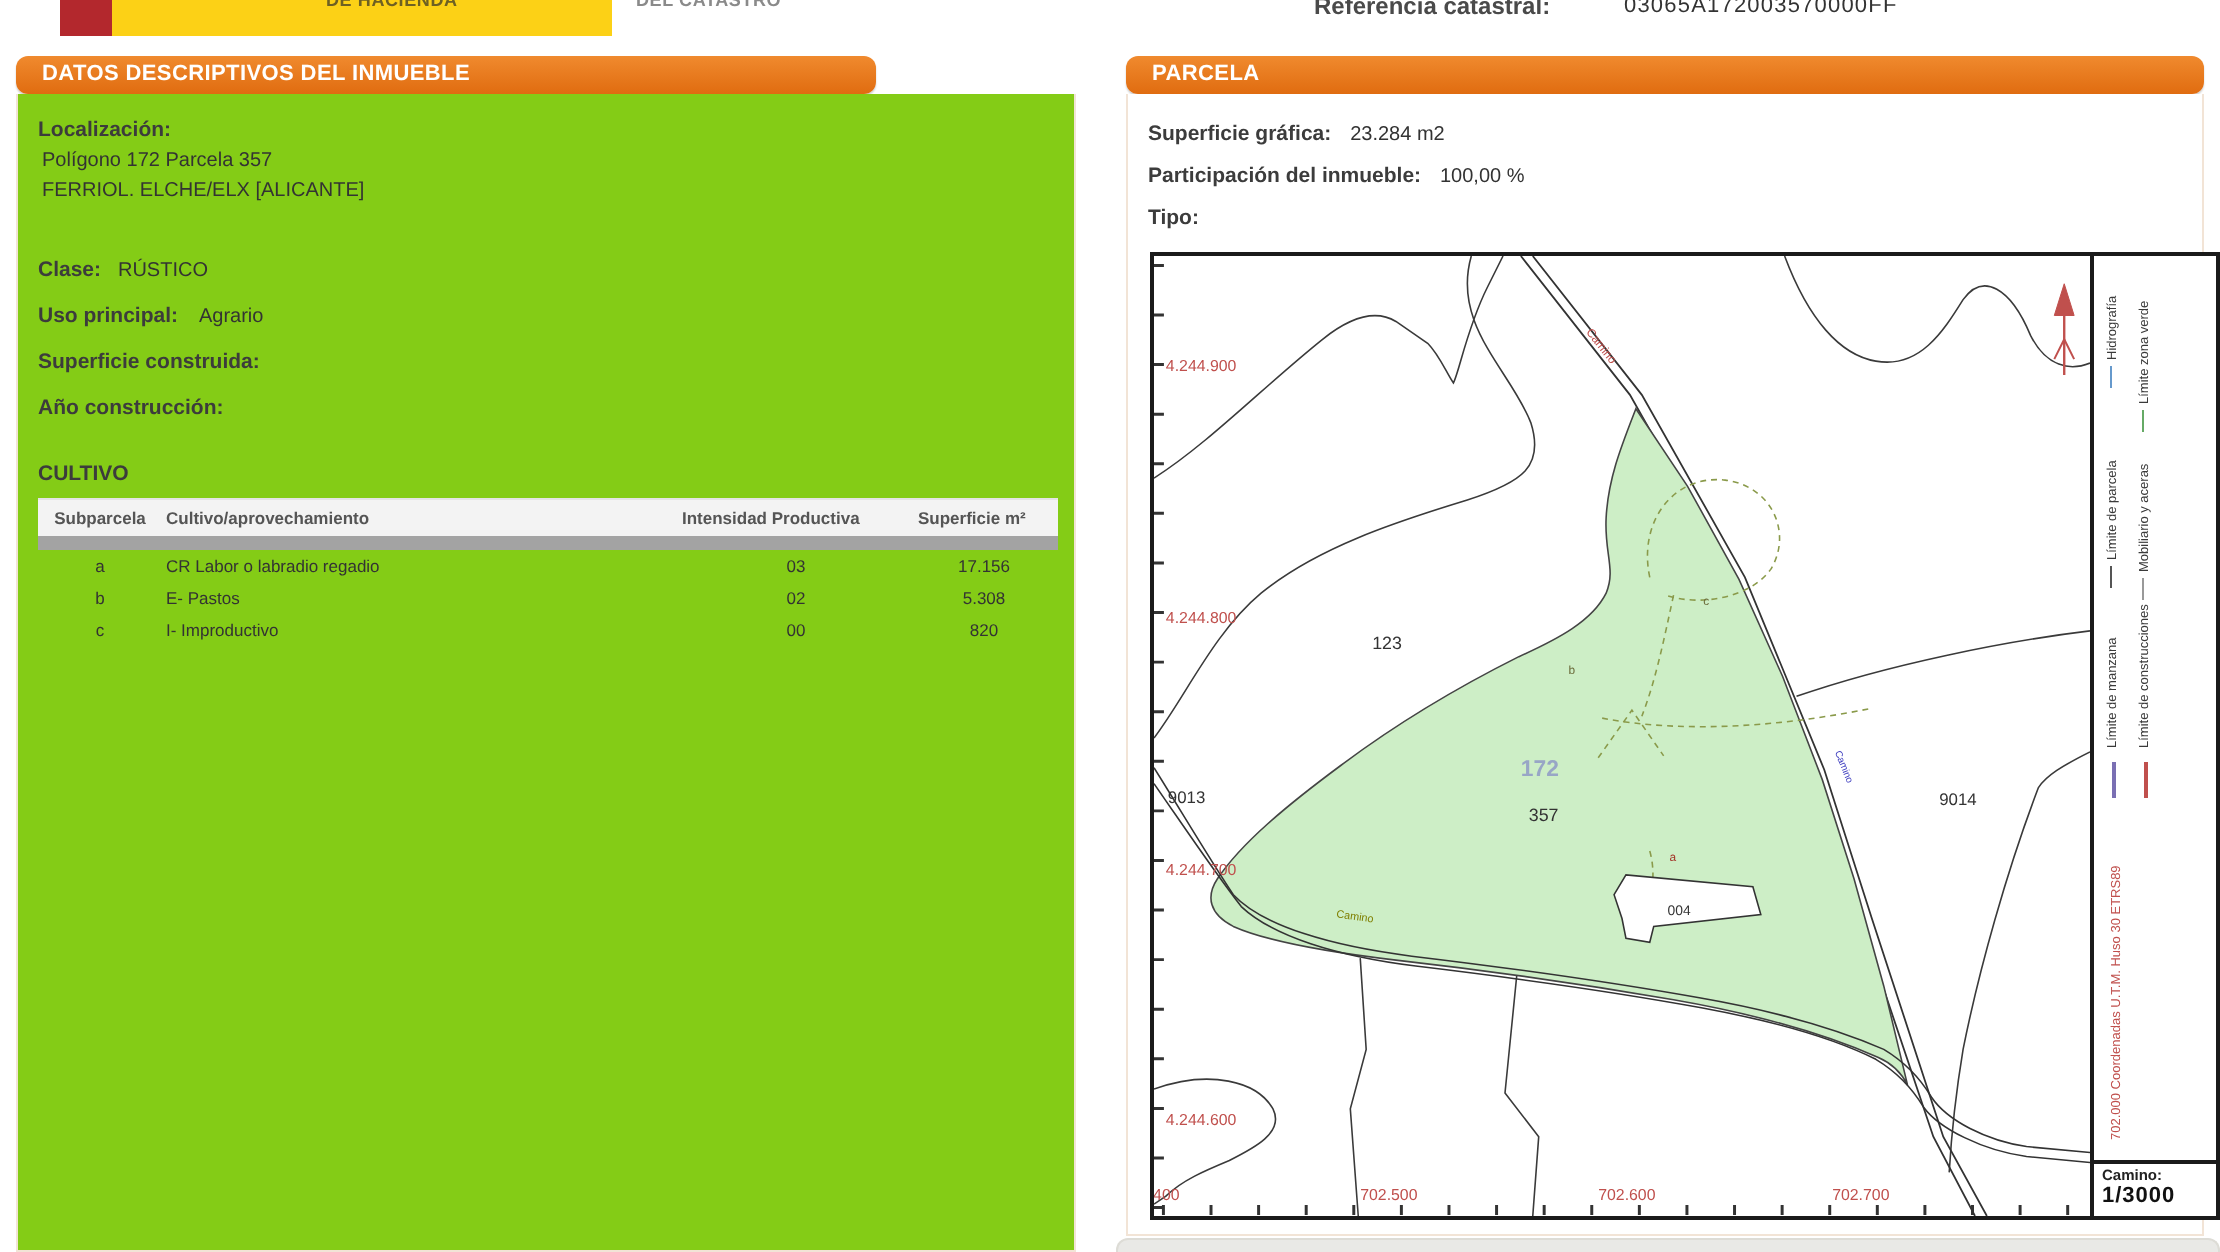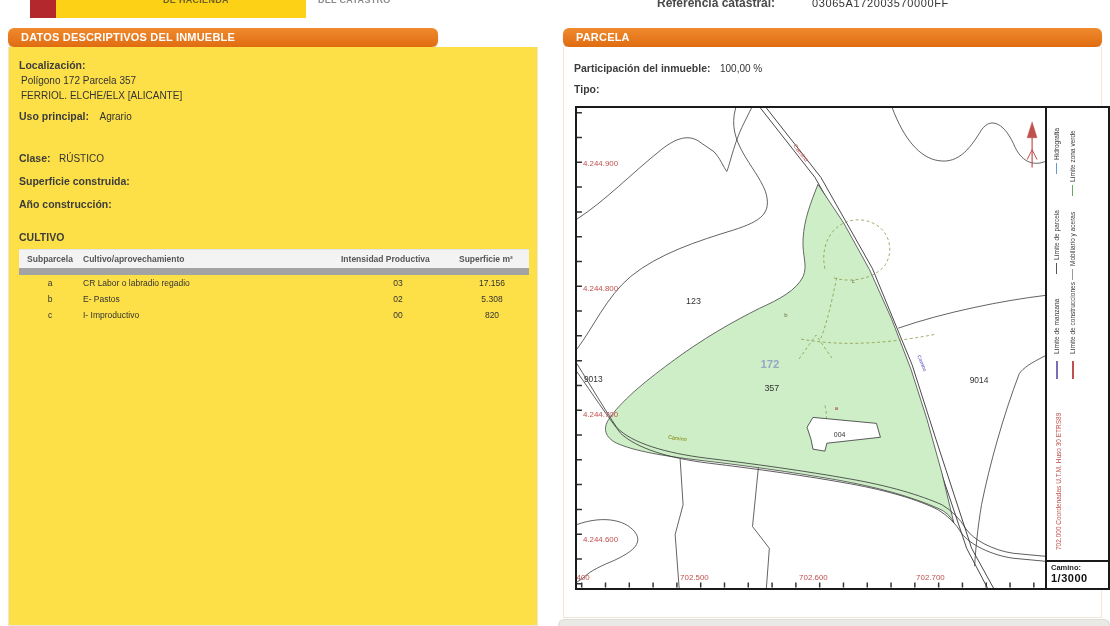--- a/index.html
+++ b/index.html
@@ -21,21 +21,21 @@
   
   .sec-header {
     height:19px; line-height:19px; border-radius:6px;
     background:linear-gradient(#f08a2e,#e06c10);
     color:#fff; font-size:11px; font-weight:bold; padding-left:13px;
     letter-spacing:.2px; box-shadow:0 1px 1px rgba(0,0,0,.2);
   }
   .hdr-left  { left:8px;   top:28px; width:430px; }
   .hdr-right { left:563px; top:28px; width:539px; }
   .body-left {
-    left:8px; top:47px; width:530px; height:579px; background:#fde047;
+    left:8px; top:47px; width:530px; height:579px; background:#84cc16;
     border:1px solid #f2e4d6; border-top:none; padding:8px 8px 4px 10px;
   }
   .body-right {
     left:563px; top:47px; width:539px; height:571px; background:#fff;
     border:1px solid #f2e4d6; border-top:none; padding:8px 0 0 10px;
   }
 
   .lbl  { font-weight:bold; font-size:10.5px; color:#3c3c3c; }
   .val  { font-size:10px; color:#333; }
   .row-line { margin-top:5px; }
@@ -92,27 +92,27 @@
 <div class="abs catastro-text">DEL CATASTRO</div>
 <div class="abs ref-label">Referencia catastral:</div>
 <div class="abs ref-value">03065A172003570000FF</div>
 
 <div class="abs sec-header hdr-left">DATOS DESCRIPTIVOS DEL INMUEBLE</div>
 <div class="abs body-left">
   <div class="lbl" style="margin-top:4px">Localización:</div>
   <div class="loc-line">Polígono 172 Parcela 357</div>
   <div class="loc-line">FERRIOL. ELCHE/ELX [ALICANTE]</div>
 
+  <div class="row-line" style="margin-top:24px">
+    <span class="lbl">Clase:</span>
+    <span class="val" style="margin-left:4px">RÚSTICO</span>
+  </div>
   <div class="row-line">
     <span class="lbl">Uso principal:</span>
     <span class="val" style="margin-left:6px">Agrario</span>
-  </div>
-  <div class="row-line" style="margin-top:24px">
-    <span class="lbl">Clase:</span>
-    <span class="val" style="margin-left:4px">RÚSTICO</span>
   </div>
   <div class="row-line">
     <span class="lbl">Superficie construida:</span>
     <span class="val"></span>
   </div>
   <div class="row-line">
     <span class="lbl">Año construcción:</span>
     <span class="val"></span>
   </div>
 
@@ -144,20 +144,24 @@
         <td>I- Improductivo</td>
         <td class="c-int">00</td>
         <td class="c-sup">820</td>
       </tr>
     </tbody>
   </table>
 </div>
 
 <div class="abs sec-header hdr-right">PARCELA</div>
 <div class="abs body-right">
+  <div style="margin-top:2px">
+    <span class="lbl">Superficie gráfica:</span>
+    <span class="val" style="margin-left:5px">23.284 m2</span>
+  </div>
   <div style="margin-top:3px">
     <span class="lbl">Participación del inmueble:</span>
     <span class="val" style="margin-left:5px">100,00 %</span>
   </div>
   <div style="margin-top:3px">
     <span class="lbl">Tipo:</span>
     <span class="val"></span>
   </div>
 
   <div class="map-wrap">

